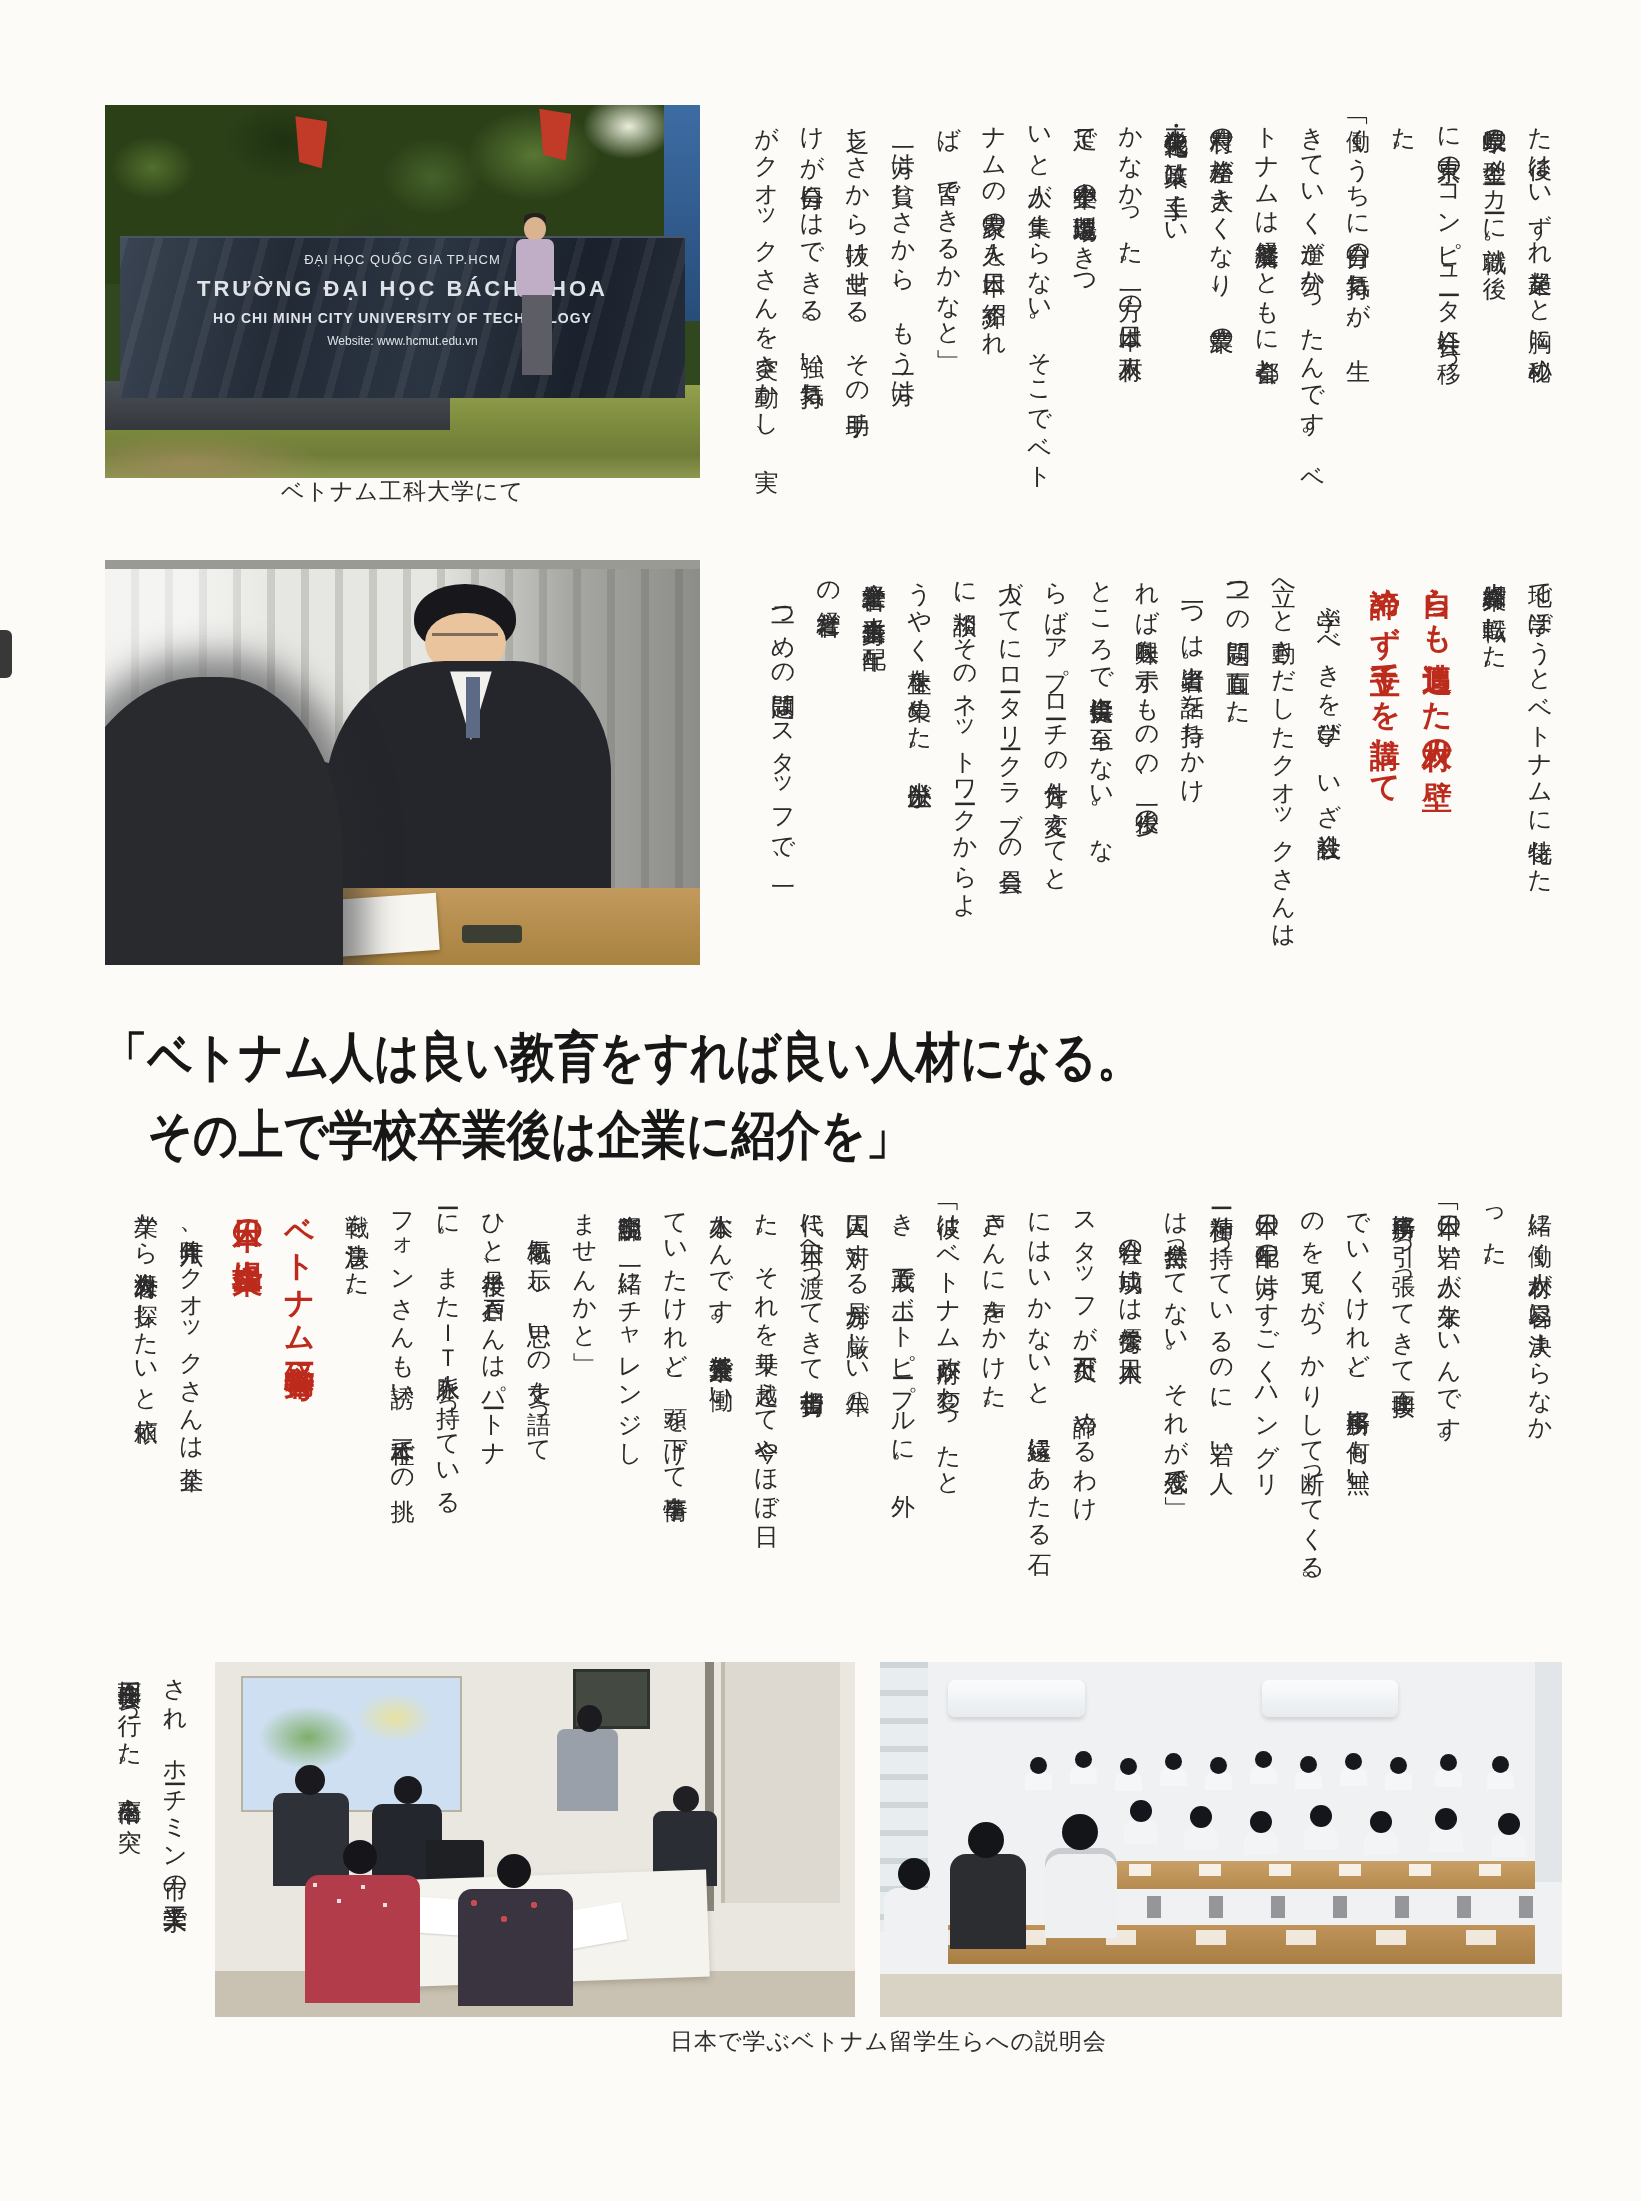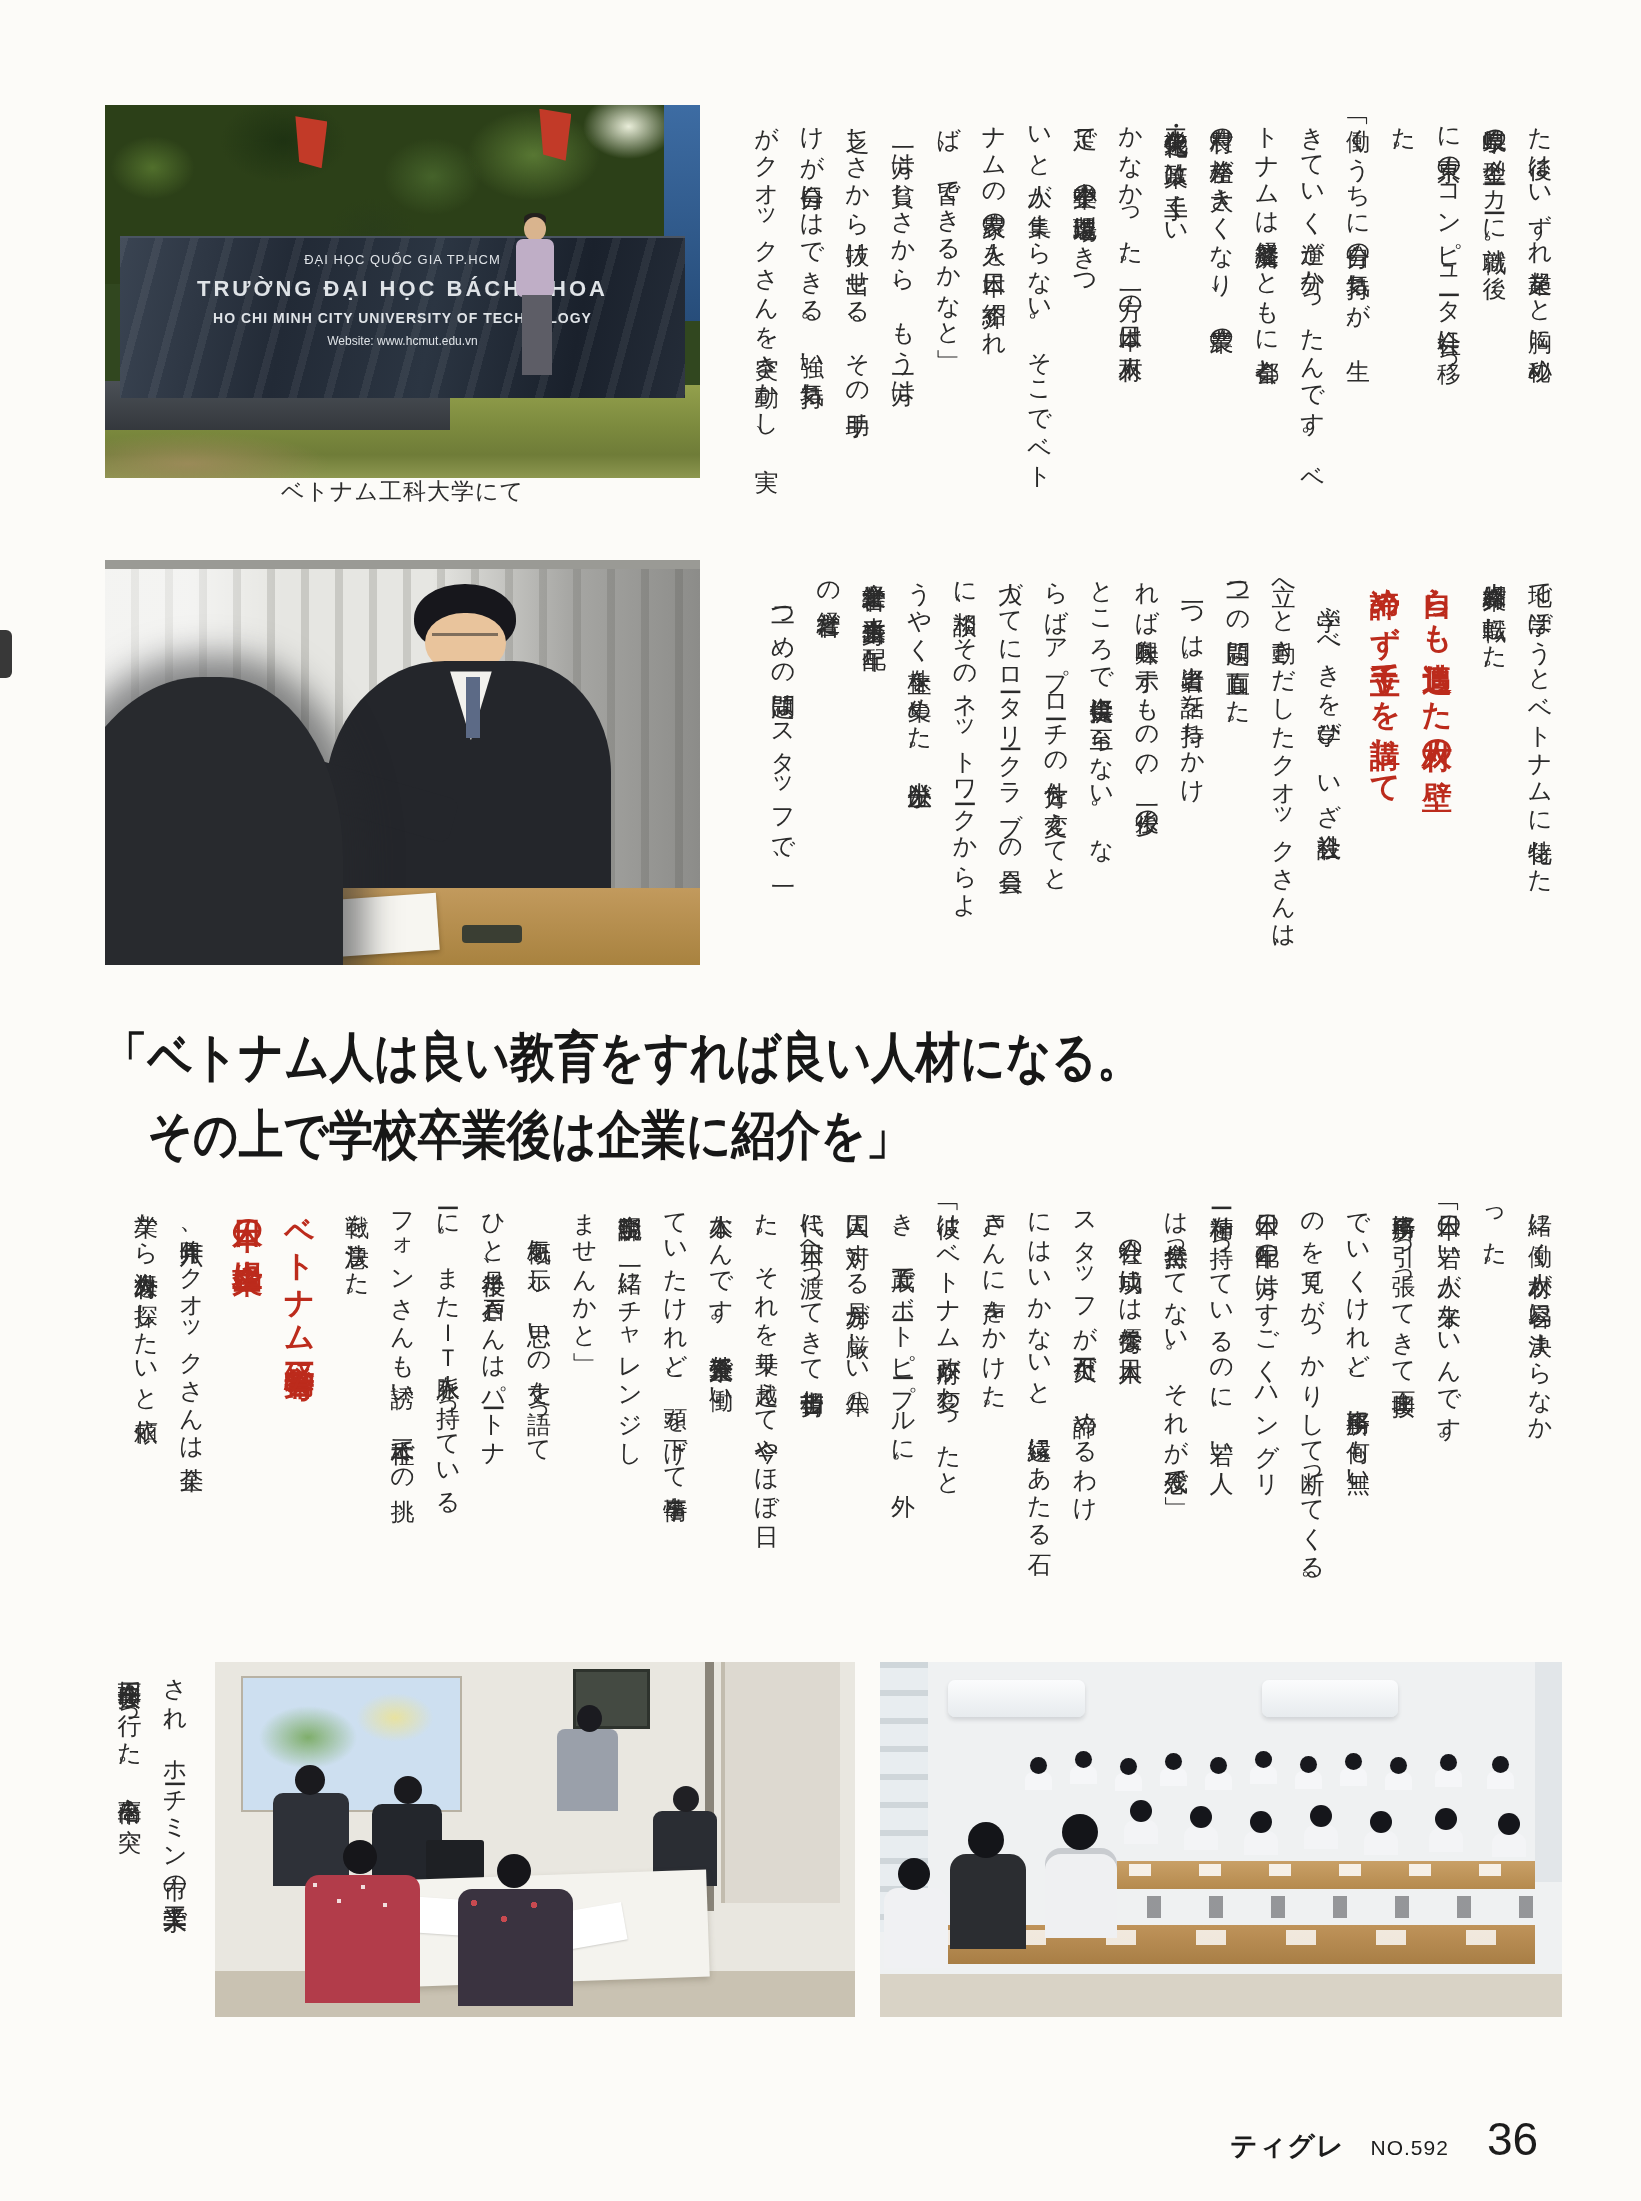--- a/index.html
+++ b/index.html
@@ -332,24 +332,20 @@
         <i></i>
       </div>
     <div class="p4-floor"></div>
     <div class="p4-fg1b"></div>
     <div class="p4-fg1h"></div>
     <div class="p4-fg2b"></div>
     <div class="p4-fg2h"></div>
     <div class="p4-fg3b"></div>
     <div class="p4-fg3h"></div>
   </div>
+  <div class="caption" style="left:215px;top:2026px;width:1347px;">日本で学ぶベトナム留学生らへの説明会</div>
 
   <div class="vtext abs" style="left:105px;top:1662px;width:92px;height:430px;">され、ホーチミン市の工業大学で
 採用面接会を行った。高倍率を突</div>
 
-  <div class="footer">
-    <span class="mag">ティグレ</span>
-    <span class="issue">NO.592</span>
-    <span class="pnum">36</span>
-  </div>
 
   <div class="edge-artifact"></div>
 </div>
 
 </body></html>

